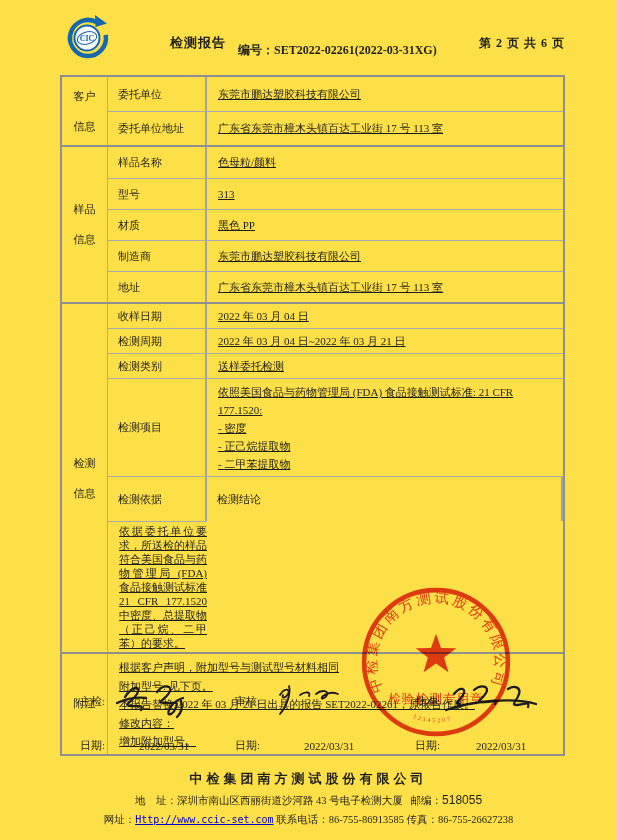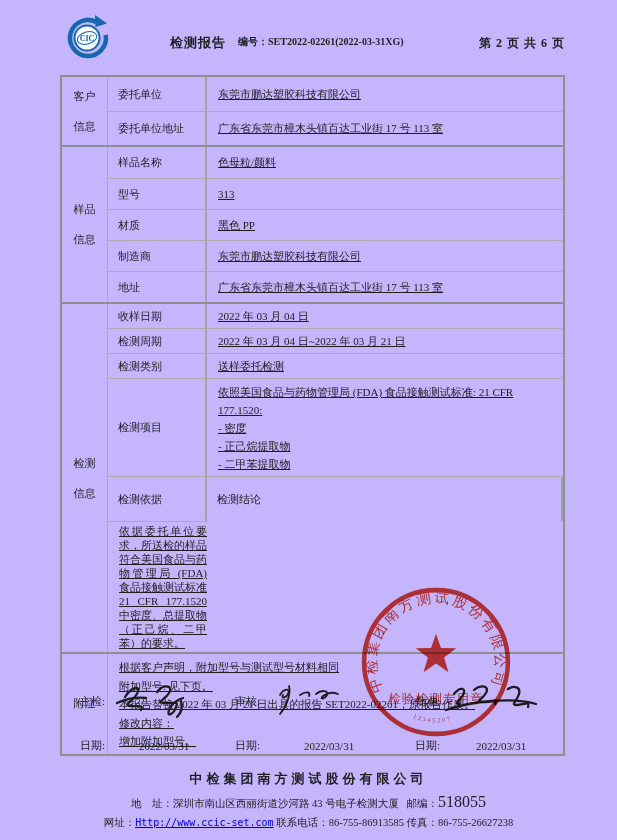--- a/index.html
+++ b/index.html
@@ -1,31 +1,31 @@
 <!DOCTYPE html>
 <html><head>
 <meta charset="utf-8">
 <style>
   * { box-sizing: border-box; margin: 0; padding: 0; }
   html,body { background:#e8e8e8; }
   .page {
     position: relative;
     width: 617px; height: 840px;
     margin: 0 auto;
-    background: #c4b5fd;
+    background: #fde047;
     font-family: "Liberation Serif", "DejaVu Serif", serif;
     color: #1f1f1f;
     overflow: hidden;
   }
 
   
   .header { position:absolute; top:12px; left:60px; right:50px; height:54px; }
   .logo { position:absolute; left:4px; top:2px; }
   .hdr-title { position:absolute; left:110px; top:22px; font-size:13px; font-weight:bold; letter-spacing:1px; }
-  .hdr-no { position:absolute; left:178px; top:23px; font-size:10px; font-weight:bold; }
+  .hdr-no { position:absolute; left:178px; top:30px; font-size:12px; font-weight:bold; }
   .hdr-page { position:absolute; right:2px; top:23px; font-size:12px; font-weight:bold; letter-spacing:1px; }
 
   
   .report-table {
     position:absolute; top:75px; left:60px; width:505px;
     border:2px solid #8f8f8f;
     font-size:11px;
   }
   .section { display:grid; grid-template-columns:46px 99px 1fr; }
   .section + .section { border-top:2px solid #8f8f8f; }
@@ -62,21 +62,21 @@
   }
 
   
   .footer { position:absolute; left:0; right:0; top:770px; text-align:center; }
   .f-company { font-size:13px; font-weight:bold; letter-spacing:4px; }
   .f-line { font-size:10.5px; margin-top:5px; }
   .f-url {
     color:#0000cc; text-decoration:underline;
     font-family:"DejaVu Sans Mono","Liberation Mono",monospace; font-size:10px;
   }
-  .mono { font-family:Liberation Serif, serif; font-size:16px; }
+  .mono { font-family:Liberation Sans, sans-serif; font-size:12px; }
 
   .sig-svg path { fill:none; stroke:#1c1c1c; stroke-linecap:round; stroke-linejoin:round; }
 </style>
 </head>
 <body>
 
 <div class="page">
 
   <div class="header">
     <svg class="logo" width="48" height="48" viewBox="0 0 48 48">

